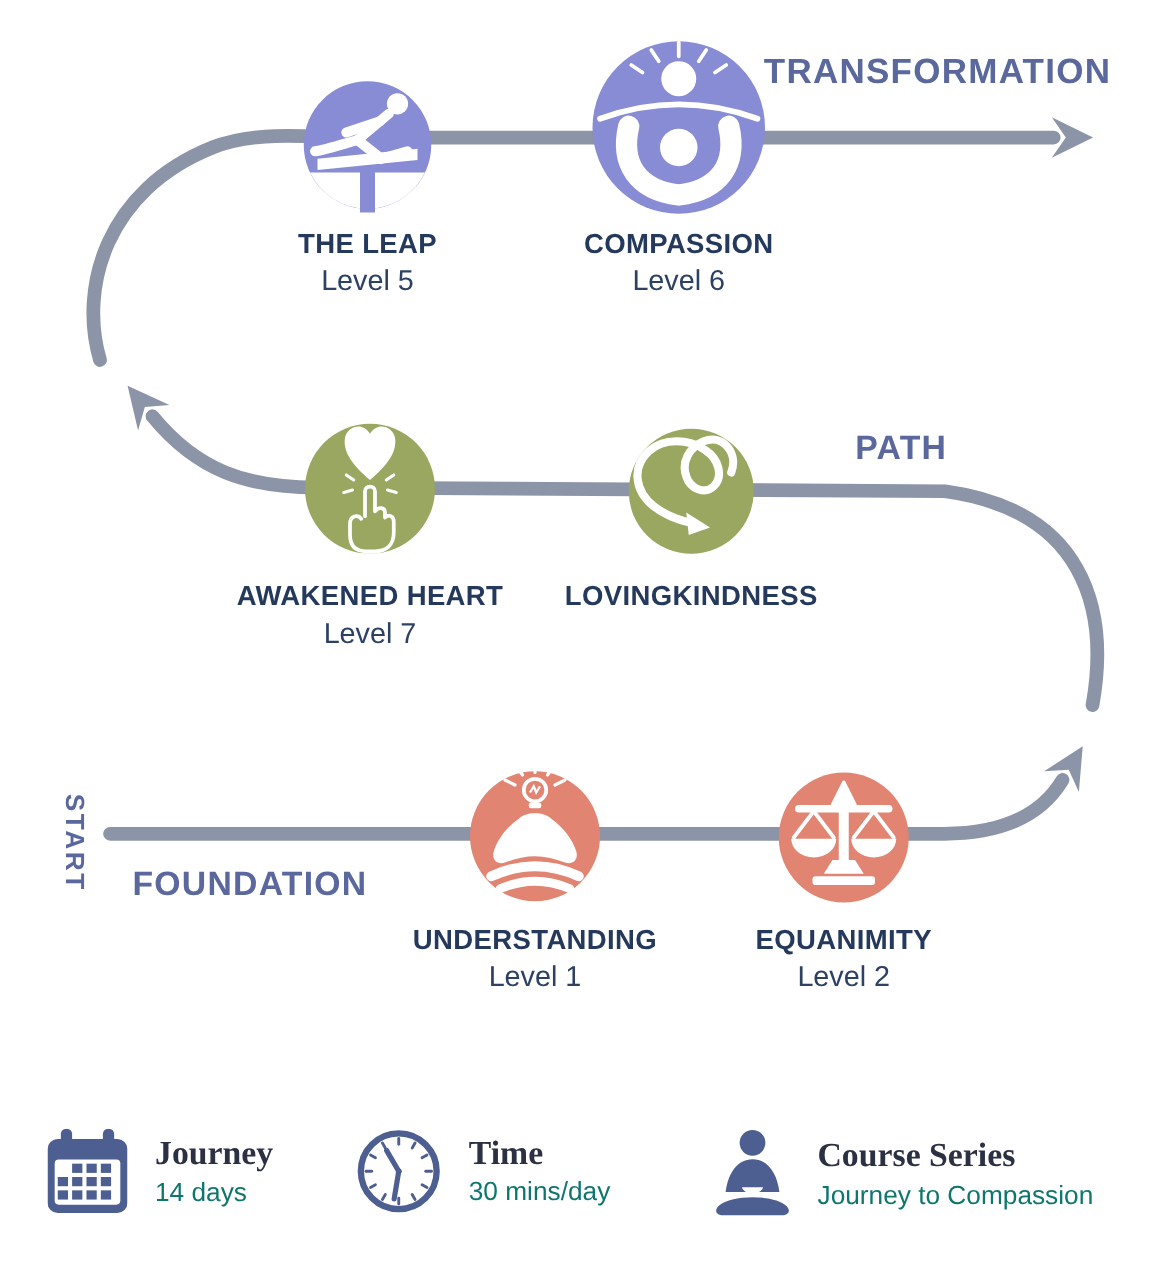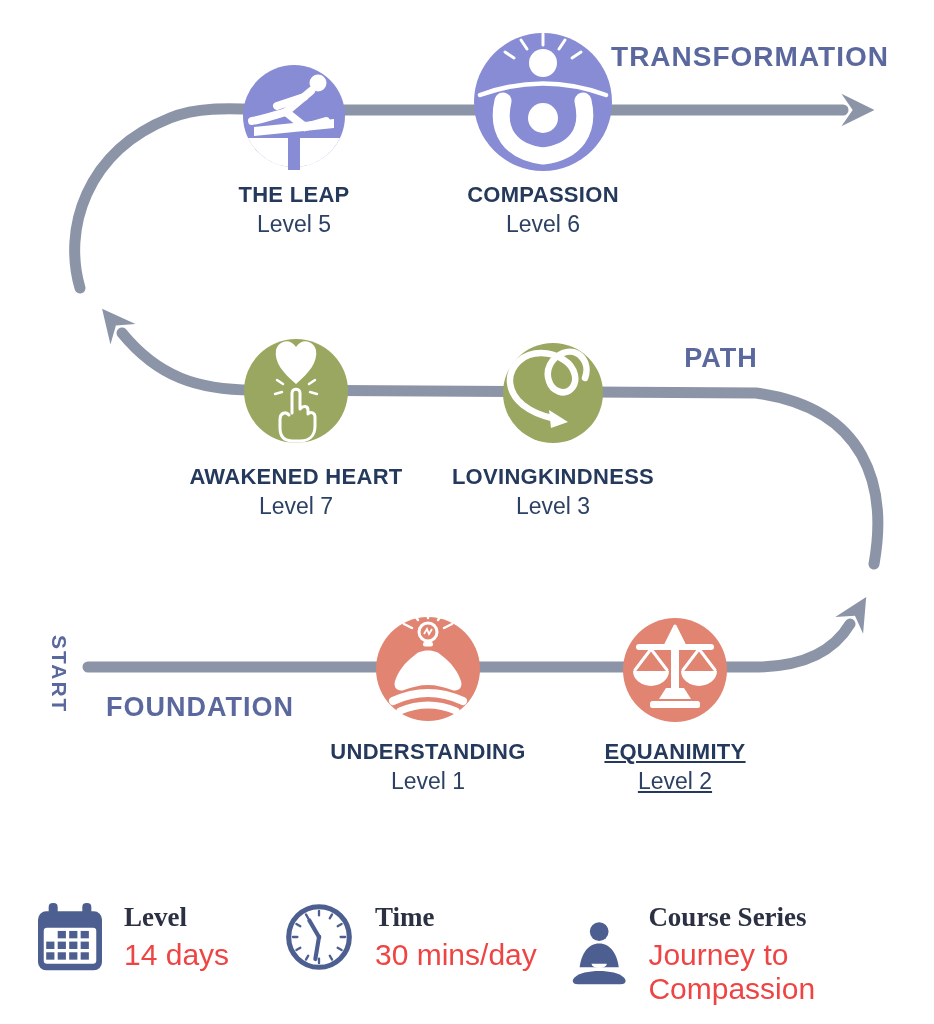--- a/index.html
+++ b/index.html
@@ -16,29 +16,29 @@
 
   
   .nlabel{position:absolute;text-align:center;color:#24395B;}
   .nlabel .t{font-size:22px;font-weight:700;letter-spacing:.3px;}
   .nlabel .s{font-size:23px;margin-top:3px;color:#2C4163;}
   #lbl-leap{left:194px;top:182px;width:200px;text-align:center;}
   #lbl-compassion{left:443px;top:182px;width:200px;}
   #lbl-awakened{left:171px;top:464px;width:250px;}
   #lbl-loving{left:428px;top:464px;width:250px;}
   #lbl-understanding{left:303px;top:739px;width:250px;}
-  #lbl-equanimity{left:575px;top:739px;width:200px;text-decoration:underline;}
+  #lbl-equanimity{left:575px;top:739px;width:200px;}
 
   
   .foot{position:absolute;display:flex;align-items:center;gap:22px;}
   #foot-length{left:38px;top:903px;}
   #foot-time{left:285px;top:903px;}
   #foot-series{left:572px;top:903px;}
   .ft-label{font-family:"Liberation Serif", serif;font-weight:700;font-size:27px;color:#2B3143;line-height:1.1;}
-  .ft-value{font-size:30px;color:#ef4444;margin-top:5px;}
+  .ft-value{font-size:21px;color:#0f766e;margin-top:5px;}
 </style>
 </head>
 <body>
 
 <div class="canvas">
 
   <svg class="art" width="934" height="1024" viewBox="0 0 934 1024">
     <defs>
       <marker id="arrowhead" viewBox="0 0 12 12" refX="1.5" refY="6" markerWidth="3.4" markerHeight="3.4" orient="auto">
         <path d="M1,11.2 L11.6,6 L1,0.8 L4.6,6 Z" fill="#8C94A8"></path>
@@ -159,21 +159,20 @@
   <div class="nlabel" id="lbl-compassion">
     <div class="t">COMPASSION</div>
     <div class="s">Level 6</div>
   </div>
   <div class="nlabel" id="lbl-awakened">
     <div class="t">AWAKENED HEART</div>
     <div class="s">Level 7</div>
   </div>
   <div class="nlabel" id="lbl-loving">
     <div class="t">LOVINGKINDNESS</div>
-    <div class="s">Level 3</div>
   </div>
   <div class="nlabel" id="lbl-understanding">
     <div class="t">UNDERSTANDING</div>
     <div class="s">Level 1</div>
   </div>
   <div class="nlabel" id="lbl-equanimity">
     <div class="t">EQUANIMITY</div>
     <div class="s">Level 2</div>
   </div>
 
@@ -191,21 +190,21 @@
           <rect x="24" y="47" width="10" height="9"></rect>
           <rect x="38" y="47" width="10" height="9"></rect>
           <rect x="52" y="47" width="10" height="9"></rect>
         <rect x="10" y="60" width="10" height="9"></rect>
           <rect x="24" y="60" width="10" height="9"></rect>
           <rect x="38" y="60" width="10" height="9"></rect>
           <rect x="52" y="60" width="10" height="9"></rect>
       </g>
     </svg>
     <div class="ft">
-      <div class="ft-label">Level</div>
+      <div class="ft-label">Journey</div>
       <div class="ft-value">14 days</div>
     </div>
   </div>
 
   <div class="foot" id="foot-time">
     <svg width="68" height="68" viewBox="0 0 74 74">
       <circle cx="37" cy="37" r="33" stroke="#4D5F90" stroke-width="5.5" fill="none"></circle>
       <g stroke="#4D5F90" stroke-width="2.5" stroke-linecap="round">
         <line x1="37" y1="8.5" x2="37" y2="13.5"></line>
           <line x1="37" y1="60.5" x2="37" y2="65.5"></line>

